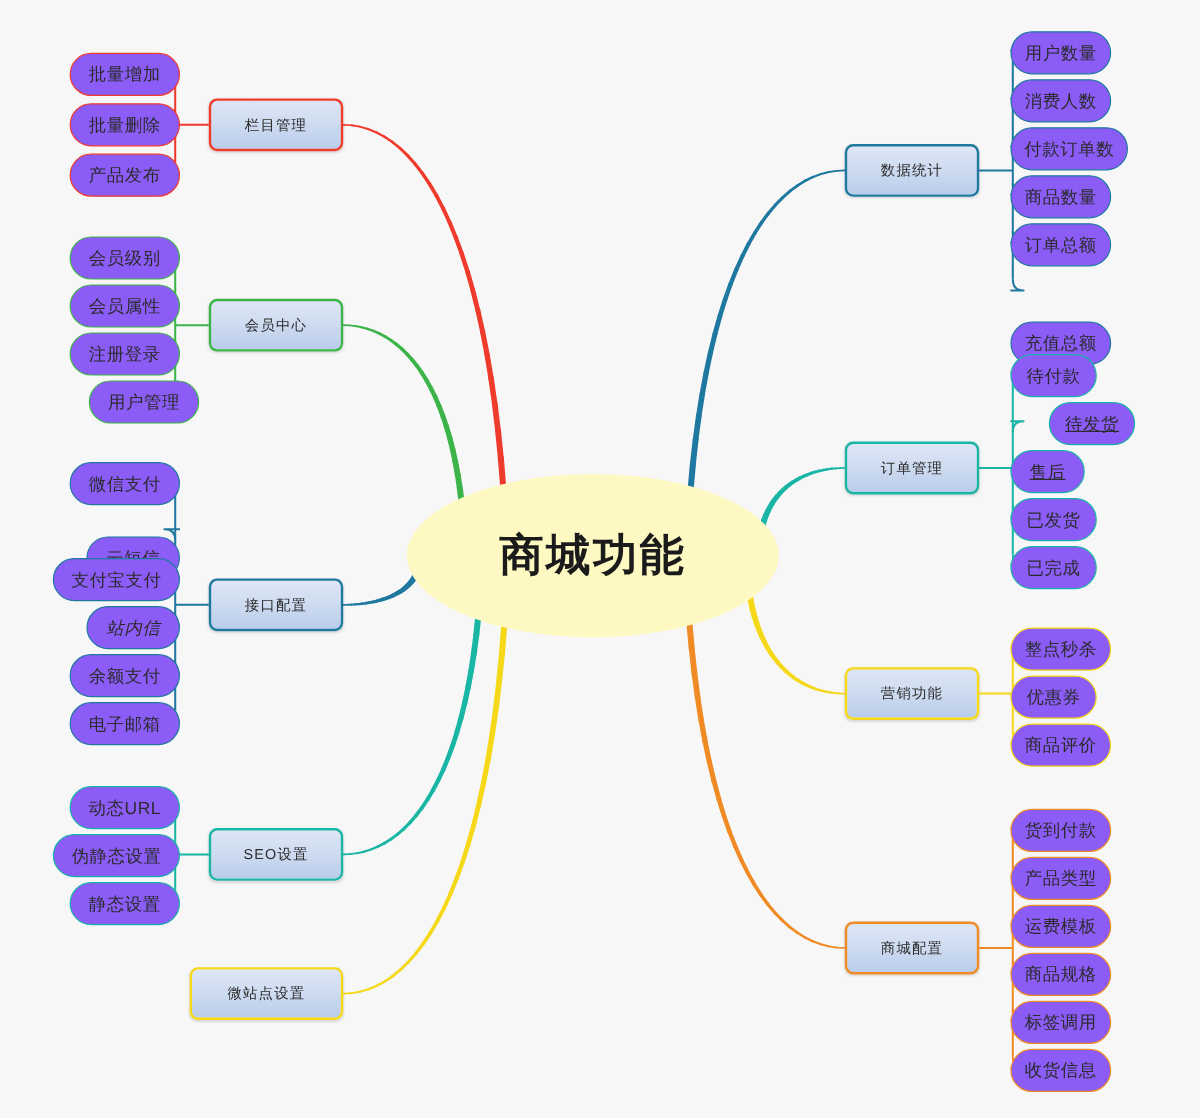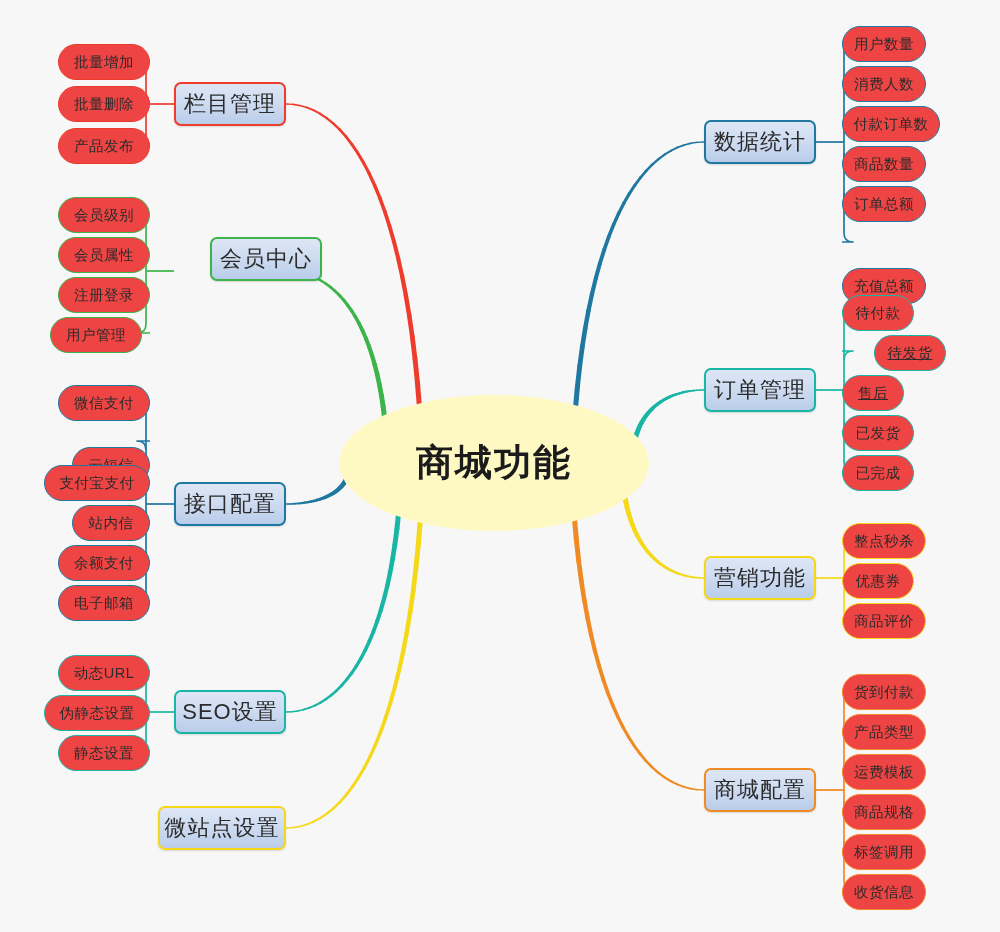--- a/index.html
+++ b/index.html
@@ -46,36 +46,36 @@
   .branch-node {
     position: absolute;
     display: flex;
     align-items: center;
     justify-content: center;
     box-sizing: border-box;
     border-radius: 7px;
     border: 2px solid #888;
     background: linear-gradient(to bottom, #dde6f5 0%, #cfdcf1 45%, #b9cdea 100%);
     color: #2b2b2b;
-    font-size: 22px;
+    font-size: 12px;
     letter-spacing: 1px;
     z-index: 5;
     box-shadow: 0 1px 2px rgba(0,0,0,0.13);
   }
 
   
   .leaf-node {
     position: absolute;
     display: flex;
     align-items: center;
     justify-content: center;
     box-sizing: border-box;
     border-radius: 20px;
     border: 1.6px solid #888;
-    background: #ef4444;
+    background: #8b5cf6;
     color: #2b2b2b;
     font-size: 14.5px;
     letter-spacing: 0.5px;
     height: 36px;
     z-index: 5;
   }
 </style>
 </head>
 <body>
 
@@ -379,48 +379,48 @@
     </div>
     <div class="leaf-node" style="left: 58px; top: 44px; width: 92px; border-color: rgb(239, 59, 44);">
       <span>批量增加</span>
     </div>
     <div class="leaf-node" style="left: 58px; top: 86px; width: 92px; border-color: rgb(239, 59, 44);">
       <span>批量删除</span>
     </div>
     <div class="leaf-node" style="left: 58px; top: 128px; width: 92px; border-color: rgb(239, 59, 44);">
       <span>产品发布</span>
     </div>
-    <div class="branch-node" style="left: 174px; top: 237px; width: 112px; height: 44px; border-color: rgb(60, 180, 74); margin-left: 36px;">
+    <div class="branch-node" style="left: 174px; top: 249px; width: 112px; height: 44px; border-color: rgb(60, 180, 74);">
       <span>会员中心</span>
     </div>
     <div class="leaf-node" style="left: 58px; top: 197px; width: 92px; border-color: rgb(60, 180, 74);">
       <span>会员级别</span>
     </div>
     <div class="leaf-node" style="left: 58px; top: 237px; width: 92px; border-color: rgb(60, 180, 74);">
       <span>会员属性</span>
     </div>
     <div class="leaf-node" style="left: 58px; top: 277px; width: 92px; border-color: rgb(60, 180, 74);">
       <span>注册登录</span>
     </div>
-    <div class="leaf-node" style="left: 50px; top: 317px; width: 92px; border-color: rgb(60, 180, 74);">
+    <div class="leaf-node" style="left: 74px; top: 317px; width: 92px; border-color: rgb(60, 180, 74);">
       <span>用户管理</span>
     </div>
     <div class="branch-node" style="left: 174px; top: 482px; width: 112px; height: 44px; border-color: rgb(31, 120, 160);">
       <span>接口配置</span>
     </div>
     <div class="leaf-node" style="left: 58px; top: 385px; width: 92px; border-color: rgb(31, 120, 160);">
       <span>微信支付</span>
     </div>
     <div class="leaf-node" style="left: 72px; top: 447px; width: 78px; border-color: rgb(31, 120, 160);">
       <span>云短信</span>
     </div>
     <div class="leaf-node" style="left: 44px; top: 465px; width: 106px; border-color: rgb(31, 120, 160);">
       <span>支付宝支付</span>
     </div>
-    <div class="leaf-node" style="left: 72px; top: 505px; width: 78px; border-color: rgb(31, 120, 160);">
+    <div class="leaf-node" style="left: 72px; top: 505px; width: 78px; border-color: rgb(31, 120, 160); font-style: italic;">
       <span>站内信</span>
     </div>
     <div class="leaf-node" style="left: 58px; top: 545px; width: 92px; border-color: rgb(31, 120, 160);">
       <span>余额支付</span>
     </div>
     <div class="leaf-node" style="left: 58px; top: 585px; width: 92px; border-color: rgb(31, 120, 160);">
       <span>电子邮箱</span>
     </div>
     <div class="branch-node" style="left: 174px; top: 690px; width: 112px; height: 44px; border-color: rgb(25, 181, 165);">
       <span>SEO设置</span>

